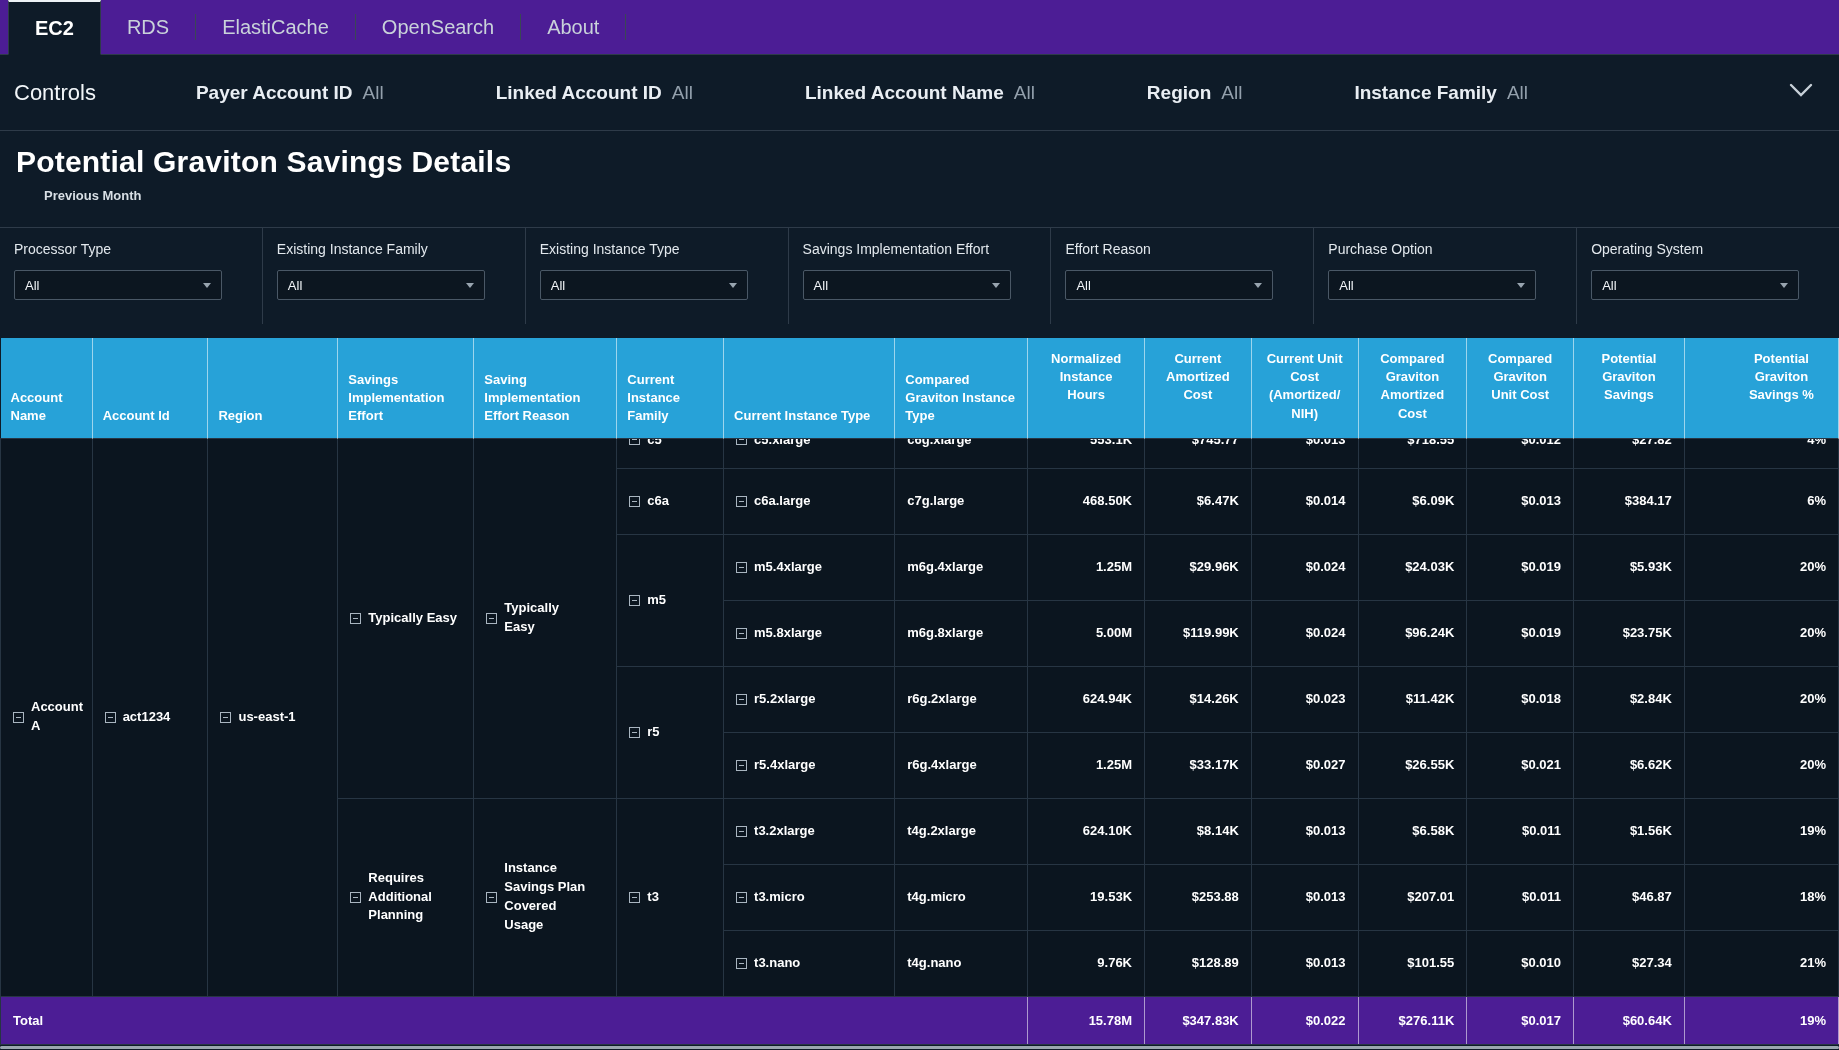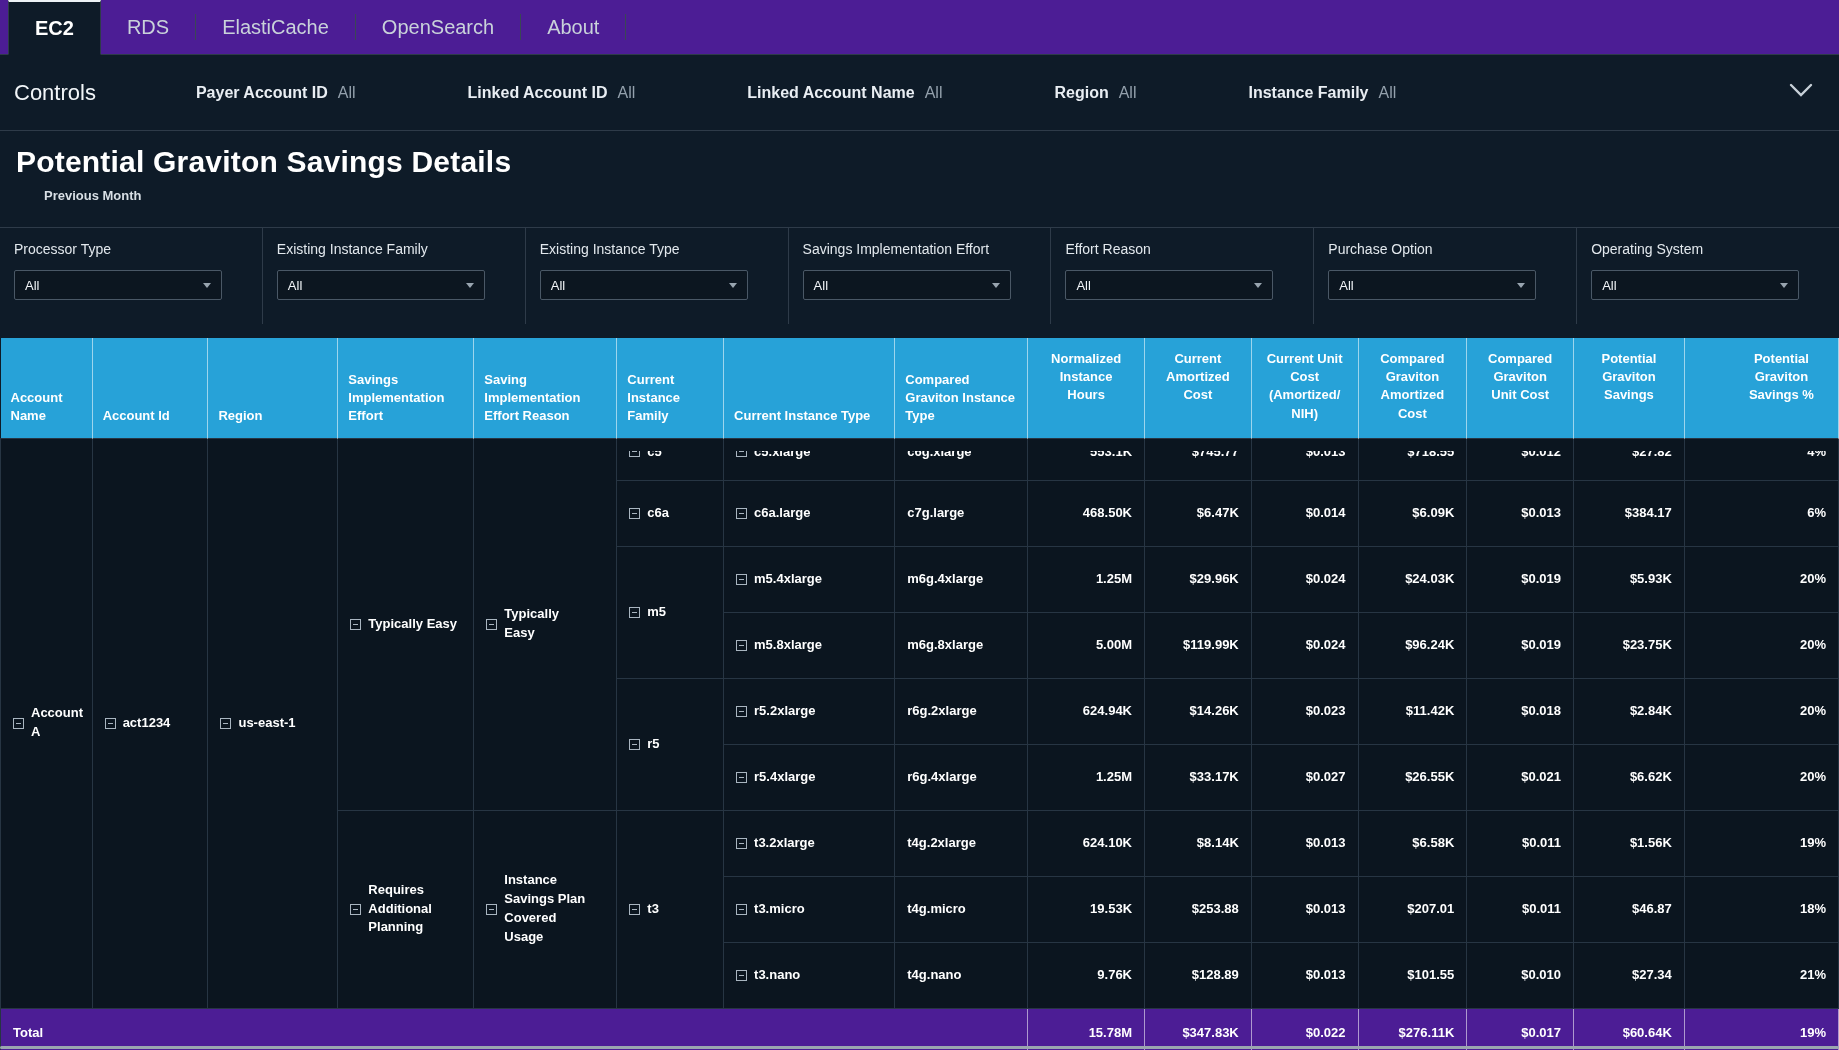--- a/index.html
+++ b/index.html
@@ -17,21 +17,21 @@
     color: #FFFFFF; font-weight: bold; background: #0E1B28;
     border: 1px solid #2E3B49; border-top: 2px solid #EDF2F6; border-bottom: 1px solid #0E1B28;
     margin-bottom: -1px;
   }
   .tab-sep { width: 1px; height: 26px; background: #3A4755; align-self: center; }
 
   
   .controlsbar { height: 76px; display: flex; align-items: center; border-bottom: 1px solid #2E3B49; padding: 0 26px 0 14px; }
   .controls-title { font-size: 22px; color: #F2F6F9; margin-right: 100px; }
   .controls-filters { display: flex; align-items: center; flex: 1; min-width: 0; }
-  .ctl { margin-right: 112px; font-size: 16px; white-space: nowrap; }
+  .ctl { margin-right: 112px; font-size: 19px; white-space: nowrap; }
   .ctl-label { font-weight: bold; color: #E9EEF3; }
   .ctl-value { color: #93A0AC; margin-left: 10px; }
   .controls-caret { margin-left: auto; display: flex; align-items: center; cursor: pointer; }
 
   
   .titleblock { padding: 14px 16px 24px; }
   .titleblock h1 { margin: 0; font-size: 30px; color: #FFFFFF; letter-spacing: .2px; }
   .subtitle { margin-top: 9px; font-size: 13px; font-weight: bold; color: #D8DFE5; padding-left: 28px; }
 
   
@@ -76,21 +76,21 @@
   .cell-account .cv { max-width: 56px; }
   .cell-reason .cv { max-width: 86px; }
 
   .cicon {
     width: 11px; height: 11px; border: 1px solid #A9B5C0; display: inline-flex;
     align-items: center; justify-content: center; margin-right: 7px; flex: none; cursor: pointer;
   }
   .cicon::before { content: ""; width: 5px; height: 1px; background: #A9B5C0; }
 
   
-  .row-clipped td:not([rowspan]) { height: 30px; vertical-align: top; padding-top: 12px; padding-bottom: 0; }
+  .row-clipped td:not([rowspan]) { height: 30px; vertical-align: top; padding-top: 0; padding-bottom: 0; }
   .clip { height: 29px; overflow: hidden; }
   .clip .ci { margin-top: -8px; }
 
   
   .row-total td { background: #4c1d95; height: 48px; border-right: 1px solid rgba(255,255,255,.55); font-size: 13px; }
   .t-label { text-align: left; }
 
   .hscrollbar { position: absolute; left: 0; bottom: 1px; width: 1839px; height: 3px; background: #9AA6B0; border-radius: 2px; cursor: pointer; }
 </style>
 </head>

